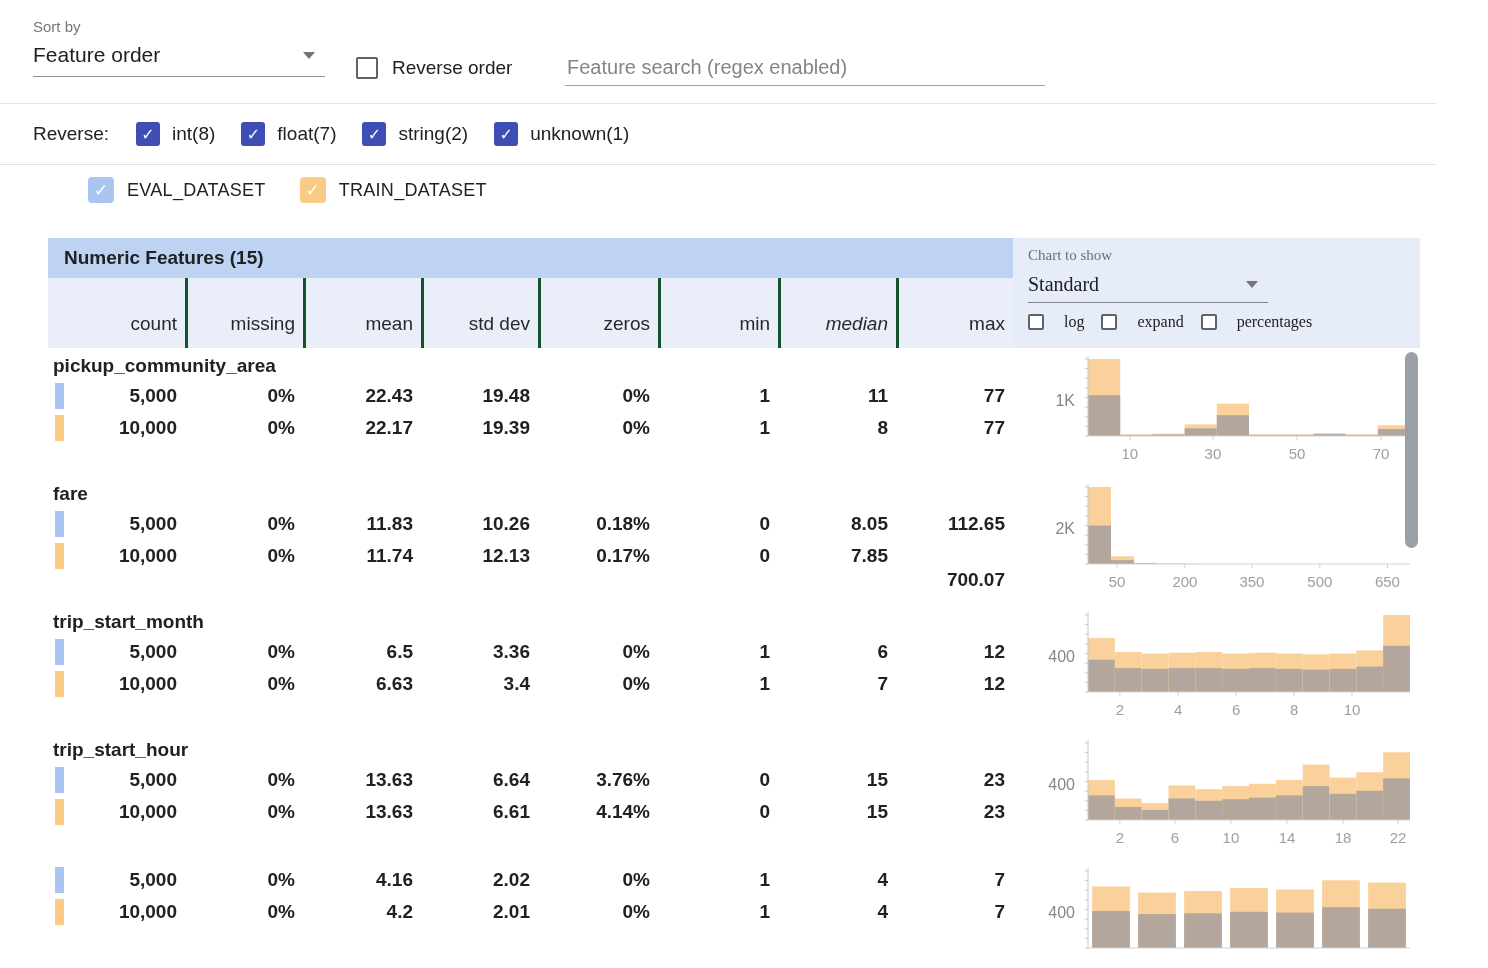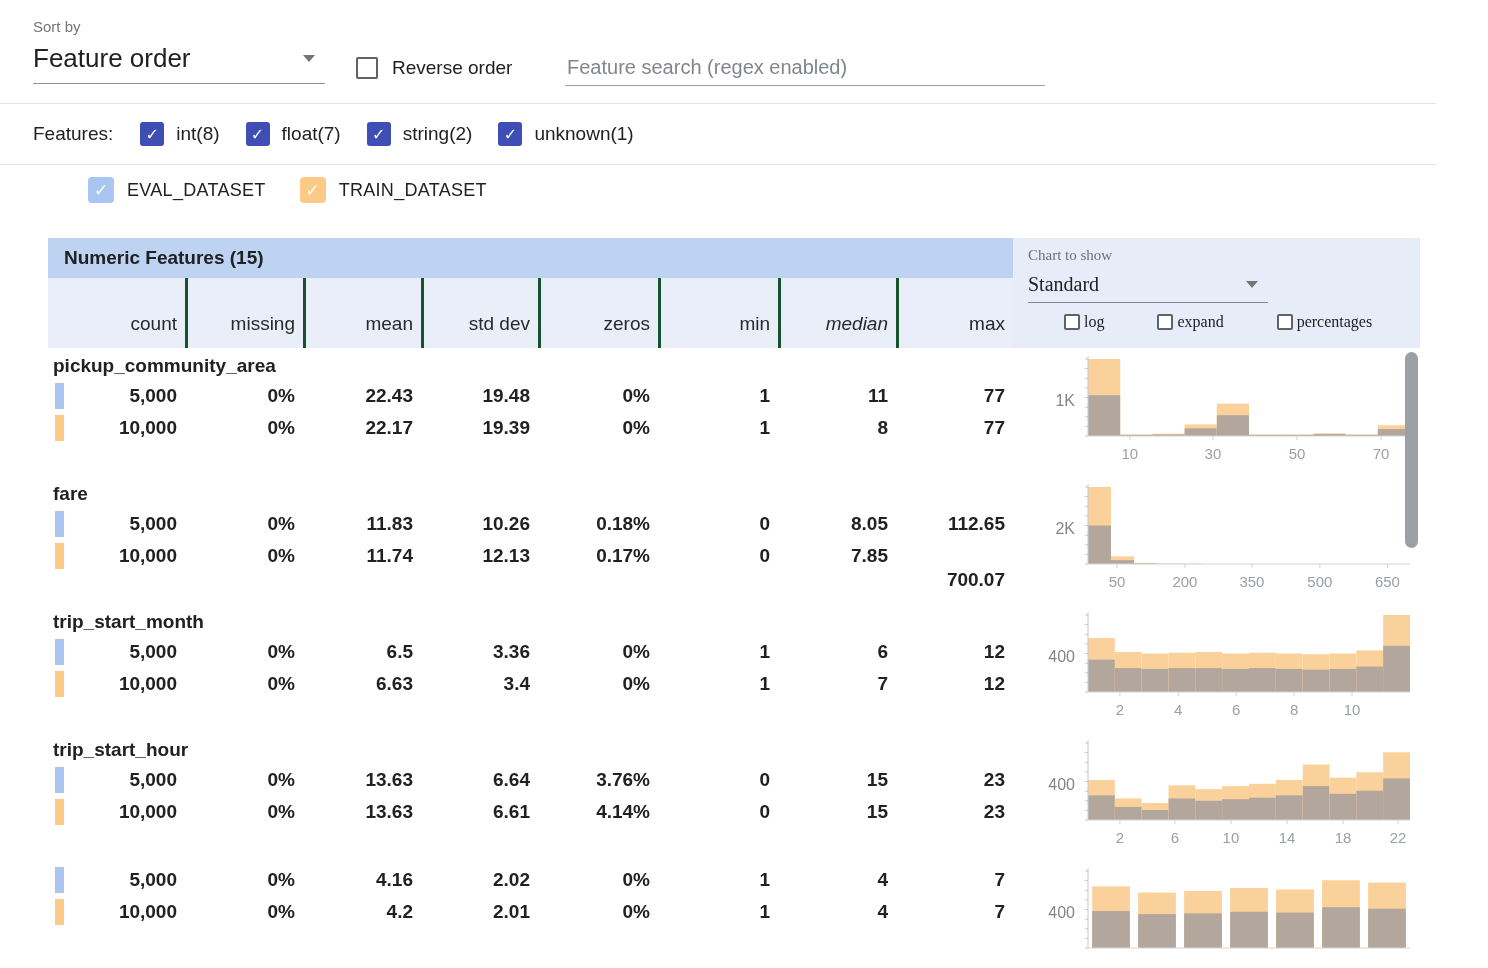--- a/index.html
+++ b/index.html
@@ -8,21 +8,21 @@
   .app { position:relative; width:1436px; height:968px; overflow:hidden; background:#fff; }
 
   .divider { position:absolute; left:0; right:0; height:1px; background:#e2e2e2; }
   .d1 { top:103px; } .d2 { top:164px; }
 
   
   .sort-block { position:absolute; left:33px; top:18px; width:292px; }
   .sort-label { font-size:15px; color:#757575; margin-bottom:4px; }
   .select { display:flex; justify-content:space-between; align-items:center;
             border-bottom:1px solid #8f9399; cursor:pointer; }
-  .sort-select { font-size:26px; padding:4px 10px 9px 0; }
+  .sort-select { font-size:21px; padding:4px 10px 9px 0; }
   .caret { width:0; height:0; border-left:6px solid transparent; border-right:6px solid transparent;
            border-top:7px solid #757575; flex:none; }
   .reverse-block { position:absolute; left:356px; top:57px; display:flex; align-items:center; gap:14px; }
   .reverse-label { font-size:19px; }
   .search { position:absolute; left:565px; top:50px; width:480px; font-size:20px; color:#3c4043;
             border:none; border-bottom:1px solid #9aa0a6; outline:none; background:transparent;
             padding:6px 2px; font-family:inherit; }
   .search::placeholder { color:#80868b; }
 
   
@@ -54,21 +54,21 @@
   .col-head { position:absolute; left:0; top:40px; width:965px; height:70px; display:flex; background:#e9eef8; }
   .hcell { display:flex; align-items:flex-end; justify-content:flex-end; padding:0 8px 13px 0;
            font-size:19px; color:#28292b; border-left:3px solid #14532d; height:100%; flex:none; }
   .hcell:first-child { border-left:none; }
   .chart-panel { position:absolute; left:965px; right:16px; top:0; height:110px; background:#e7edf8;
                  padding:9px 0 0 15px;font-family:Liberation Serif, serif; }
   .chart-show-label { font-size:15px; color:#6b7075; }
   .chart-select { width:240px; font-size:20px; padding:6px 10px 6px 0; margin-top:3px;
                   border-bottom:1px solid #80868b; }
   #chart-opts { display:flex; align-items:center; gap:17px; margin-top:10px; }
-  .opt { display:flex; align-items:center; gap:4px;margin-left:36px; }
+  .opt { display:flex; align-items:center; gap:20px; }
   .opt-label { font-size:16px; color:#202124; }
 
   
   .feature-list { position:absolute; top:352px; left:48px; right:0; bottom:0; overflow:hidden; }
   .feature { position:relative; height:128px; }
   .fname { height:28px; font-weight:bold; font-size:19px; padding:3px 0 0 5px; }
   .frow { height:32px; display:flex; position:relative; align-items:center; }
   .chip { position:absolute; left:7px; top:3px; width:9px; height:26px; }
   .cell { text-align:right; padding-right:8px; font-weight:bold; font-size:19px; flex:none; }
   .fchart { position:absolute; left:975px; top:2px; width:460px; height:118px; }
@@ -92,21 +92,21 @@
   <div class="reverse-block">
     <span class="cb unchecked"></span>
     <span class="reverse-label">Reverse order</span>
   </div>
 
   <input class="search" type="text" placeholder="Feature search (regex enabled)" style="">
 
   <div class="divider d1"></div>
 
   <div class="filters">
-    <span class="filters-label">Features:</span>
+    <span class="filters-label">Reverse:</span>
     <div id="type-filters">
         <div class="type-item">
           <span class="cb indigo">✓</span>
           <span class="type-label">int(8)</span>
         </div>
         <div class="type-item">
           <span class="cb indigo">✓</span>
           <span class="type-label">float(7)</span>
         </div>
         <div class="type-item">

